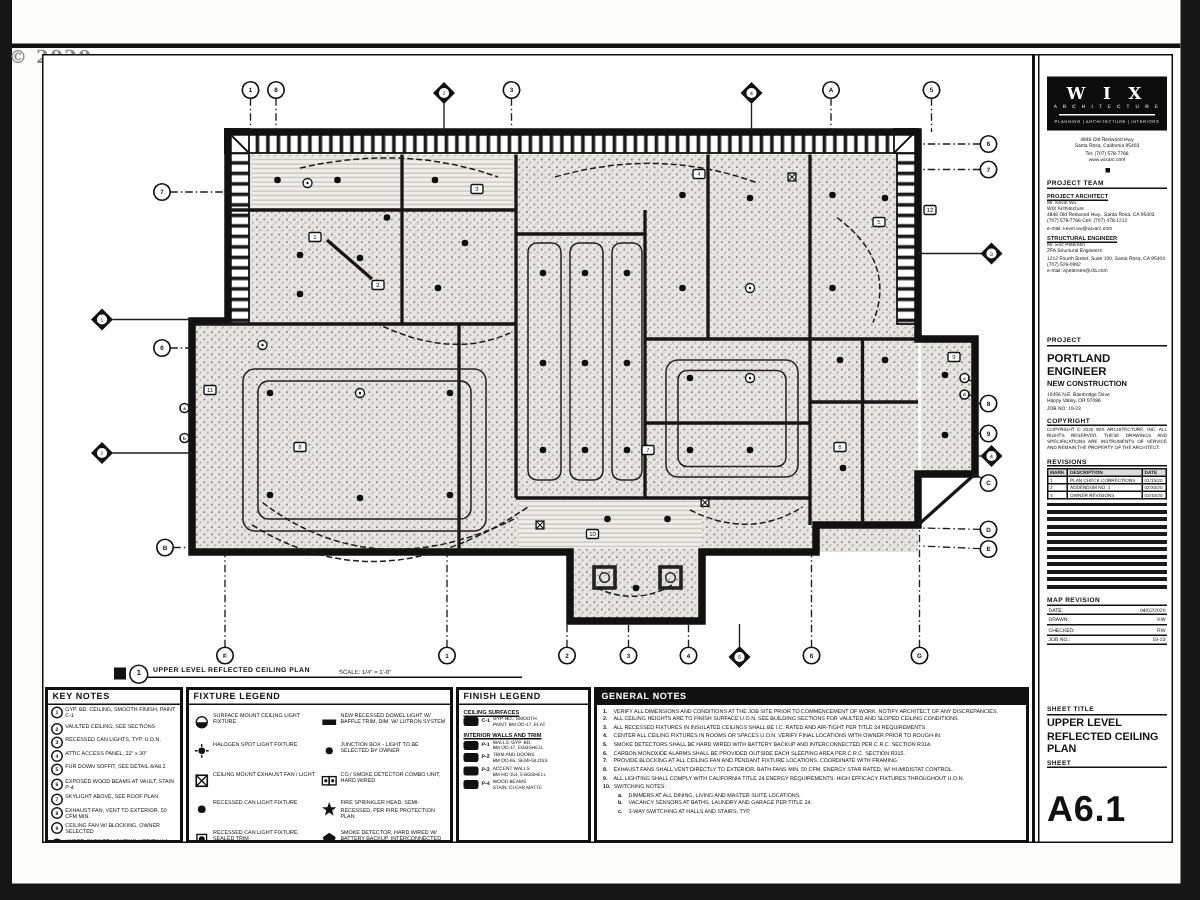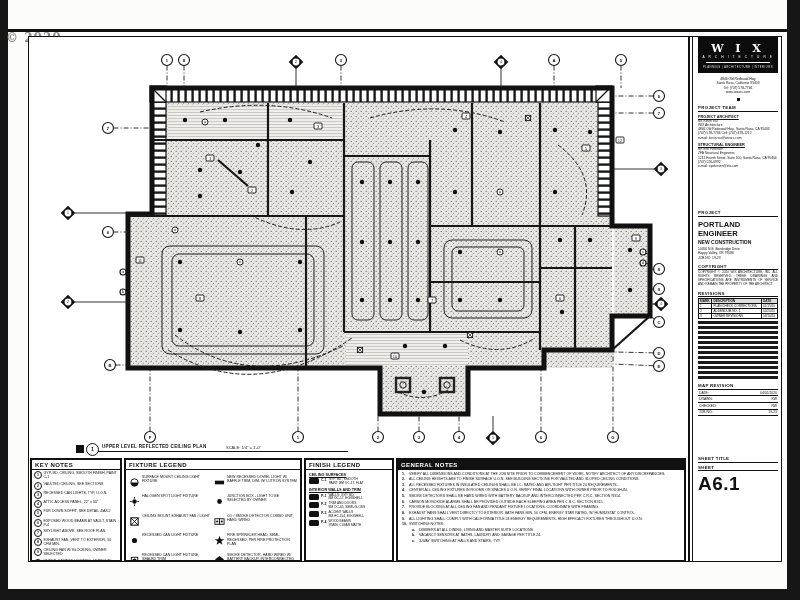--- a/index.html
+++ b/index.html
@@ -38,21 +38,21 @@
   .fl-head{font-size:3.8px;font-weight:bold;text-decoration:underline;margin:2.5px 3px 1px;}
   .fl-row{display:flex;margin:1.6px 3px;align-items:flex-start;}
   .fl-swatch{flex:0 0 10px;height:6px;background:#111;border-radius:1.5px;margin-right:2px;}
   .fl-code{font-size:3.5px;font-weight:bold;margin-right:2px;}
   .fl-desc{font-size:3.2px;line-height:1.15;}
   .gn-row{display:flex;margin:1.5px 4px;}
   .gn-num{flex:0 0 7px;font-size:3.6px;font-weight:bold;}
   .gn-text{font-size:3.6px;line-height:1.15;}
   .gn-sub{margin-left:14px;}
   
-  .tb{position:absolute;left:694px;top:36px;width:88px;height:526px;box-sizing:border-box;padding:1px 4px;}
+  .tb{position:absolute;left:694px;top:36px;width:88px;height:526px;box-sizing:border-box;padding:15px 4px;}
   .tb-logo{background:#0c0c0c;color:#fff;text-align:center;padding:5px 2px 4px;}
   .tb-logo .nm{font:bold 11px "DejaVu Serif",serif;letter-spacing:4px;}
   .tb-logo .rule{height:1px;background:#fff;margin:2.5px 6px;}
   .tb-logo .sub{font-size:3.2px;letter-spacing:1.6px;}
   .tb-logo .tag{font-size:2.8px;letter-spacing:.4px;margin-top:2px;color:#ddd;}
   .tb-addr{text-align:center;font-size:3.9px;line-height:1.35;margin-top:4px;}
   .tb-dot{width:3px;height:3px;background:#111;margin:4px auto;}
   .tb-h{font-size:4.4px;font-weight:bold;letter-spacing:.3px;border-bottom:1.4px solid #111;padding-bottom:.5px;margin-top:4px;}
   .tb-sh{font-size:3.8px;font-weight:bold;text-decoration:underline;margin-top:3px;}
   .tb-line{font-size:3.3px;line-height:1.3;}
@@ -60,21 +60,21 @@
   .tb-pname{font-size:7.6px;font-weight:bold;margin-top:3px;}
   .tb-ptype{font-size:5px;font-weight:bold;margin-top:1px;}
   .tb-paddr{font-size:3.6px;line-height:1.35;margin-top:2px;}
   .tb-copy{font-size:3.1px;line-height:1.25;text-align:justify;margin-top:1px;}
   .rev-table{width:100%;border-collapse:collapse;margin-top:1px;}
   .rev-table th{font-size:3.2px;border:0.6px solid #111;background:#ddd;padding:0 1px;text-align:left;}
   .rev-table td{font-size:3.1px;border:0.6px solid #111;padding:0 1px;}
   .stripes{height:58px;margin-top:2px;background:repeating-linear-gradient(#1a1a1a 0 2.6px,#ffffff 2.6px 5px);}
   .map-row{display:flex;justify-content:space-between;font-size:3.4px;border-bottom:.7px solid #111;padding:.8px 1px;}
   .tb-sheettitle{font-size:7.2px;font-weight:bold;line-height:1.18;margin-top:1.5px;}
-  .tb-sheetnum{font-size:19px;font-weight:bold;letter-spacing:.5px;margin-top:2px;}
+  .tb-sheetnum{font-size:24px;font-weight:bold;letter-spacing:.5px;margin-top:14px;}
   .tb-gap1{margin-top:40px;}
 </style>
 </head>
 <body>
 
 <div class="screen">
   <div class="sheet"></div>
   <div class="topline"></div>
   <div class="copyright">© 2020</div>
   <div class="frame"></div>
@@ -779,16 +779,21 @@
           <span>CHECKED:</span>
           <span>RW</span>
         </div>
         <div class="map-row">
           <span>JOB NO.:</span>
           <span>19-23</span>
         </div>
       </div>
 
     <div class="tb-h tb-gap1">SHEET TITLE</div>
+    <div class="tb-sheettitle" id="sheet-title-lines">
+        <div>UPPER LEVEL</div>
+        <div>REFLECTED CEILING</div>
+        <div>PLAN</div>
+      </div>
     <div class="tb-h" style="margin-top:2px;">SHEET</div>
     <div class="tb-sheetnum">A6.1</div>
   </div>
 </div>
 
 </body></html>

